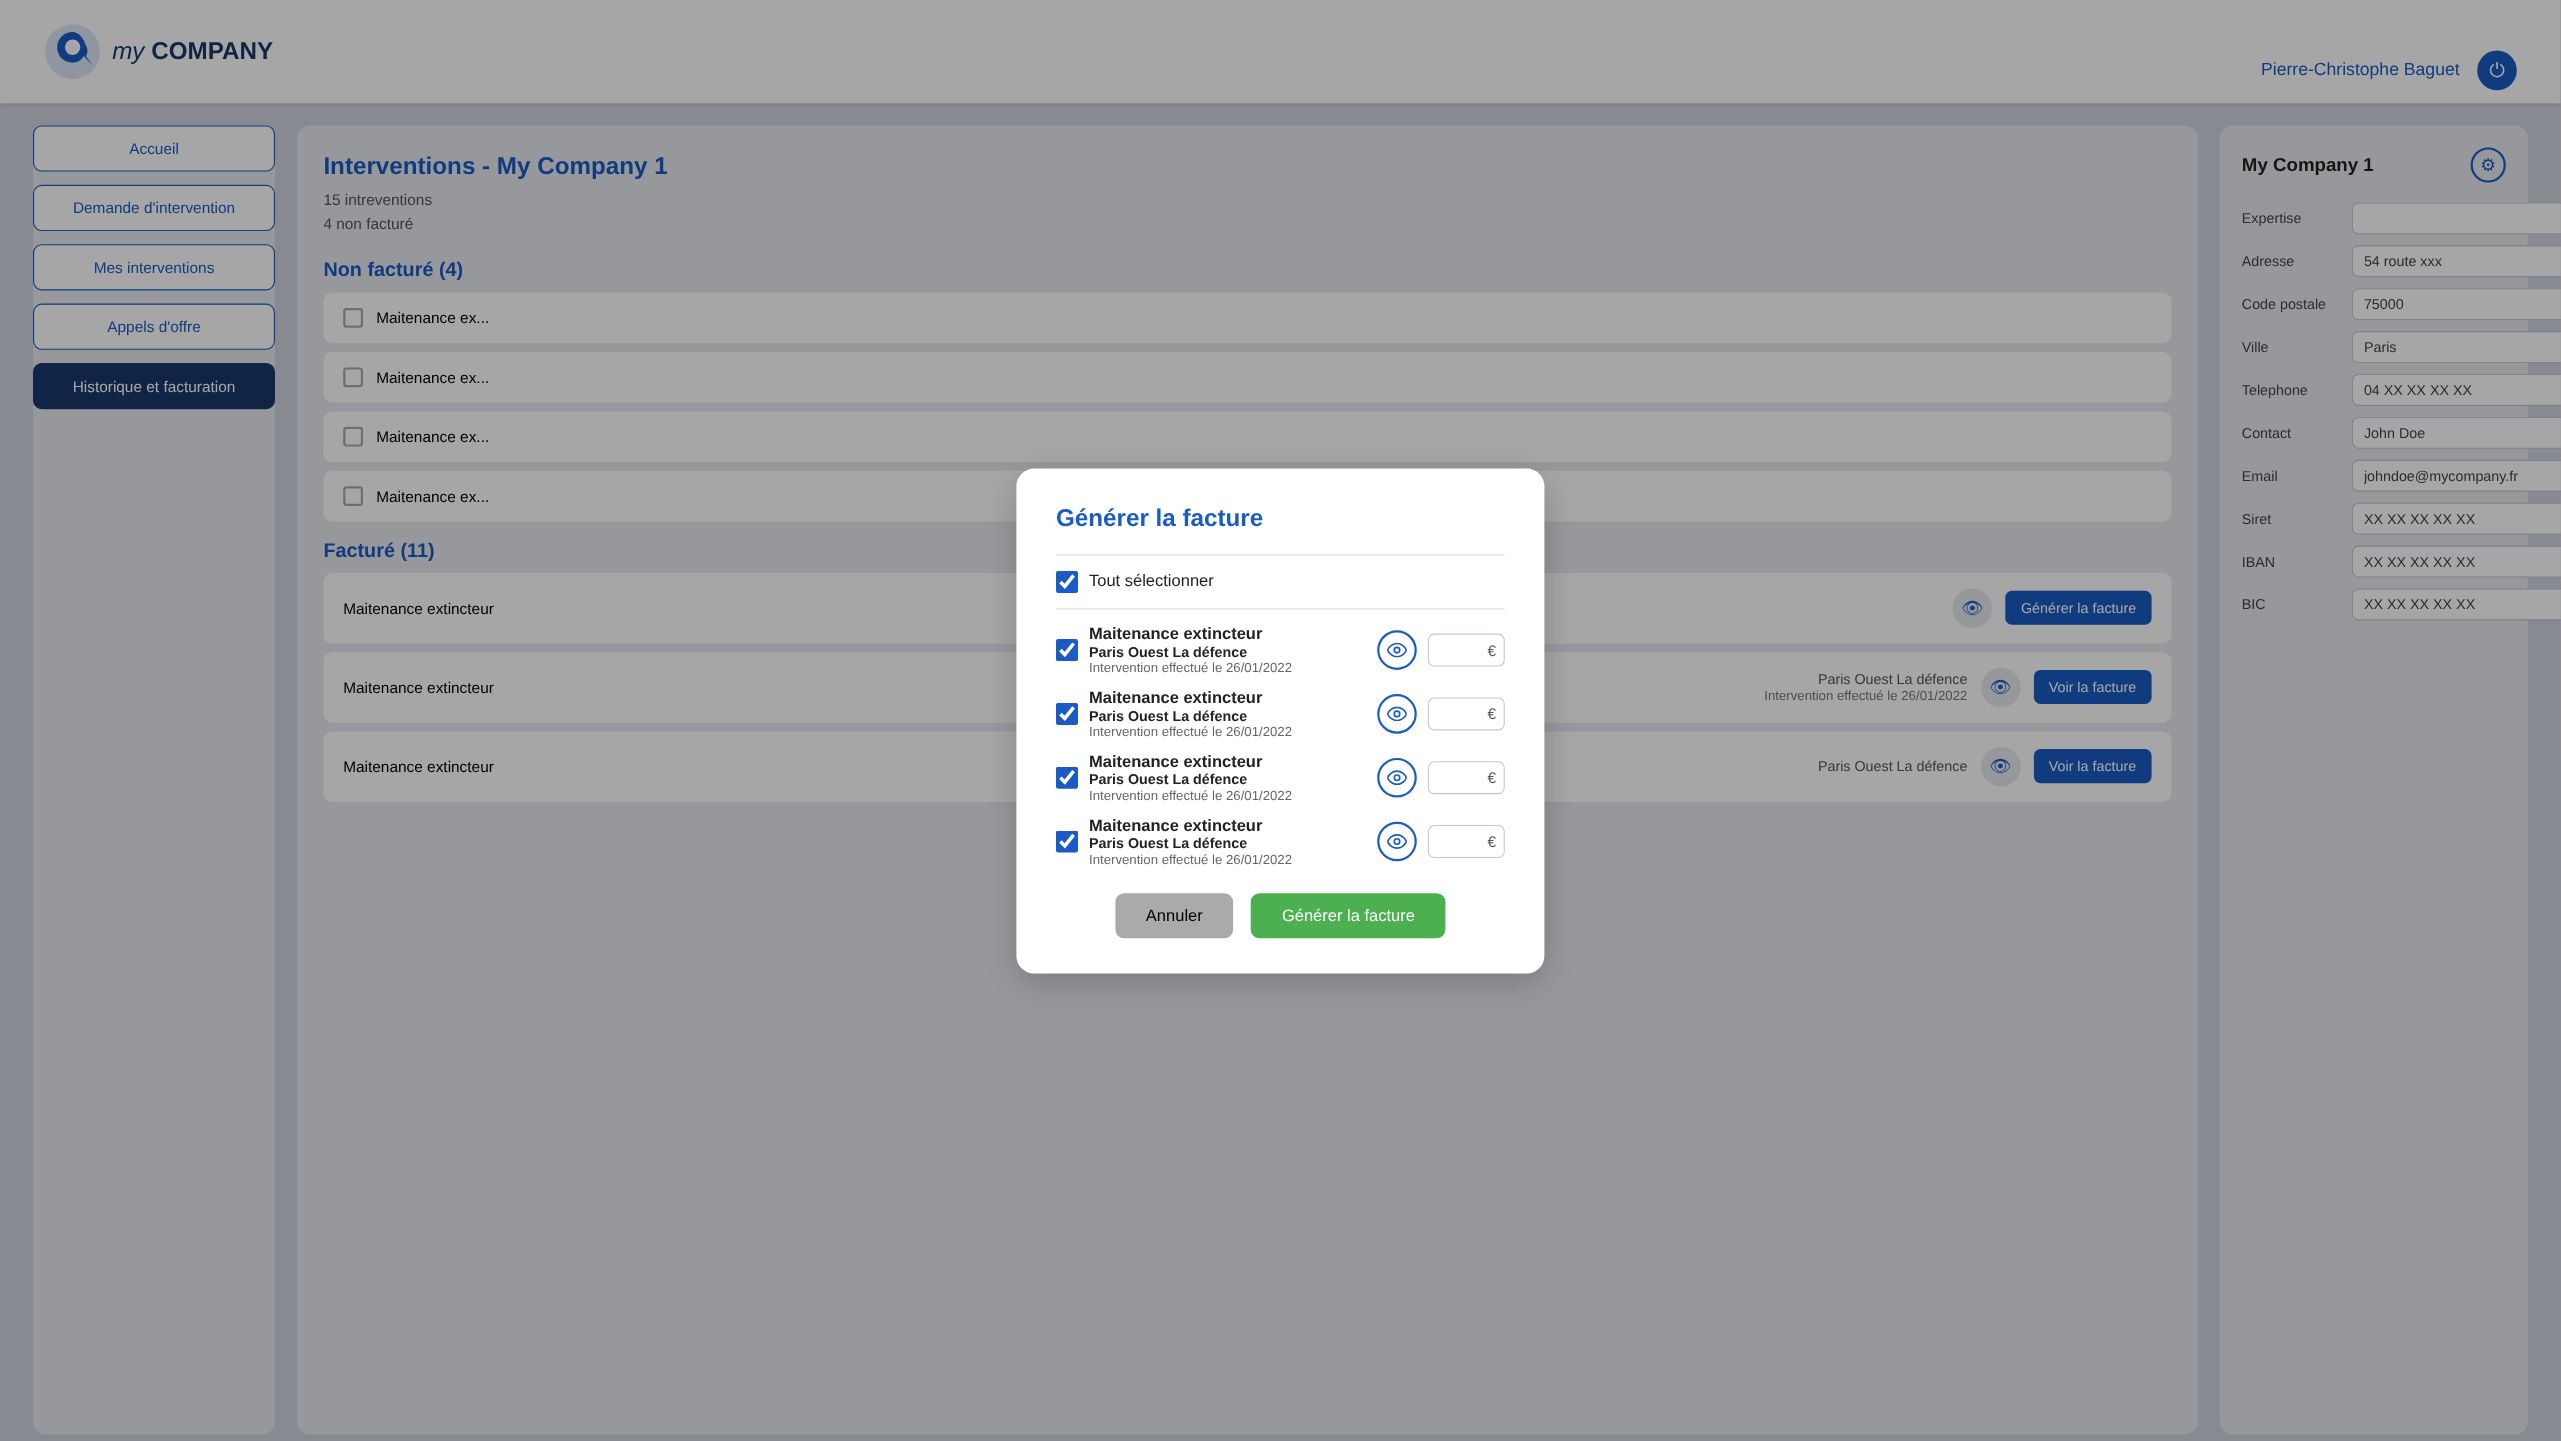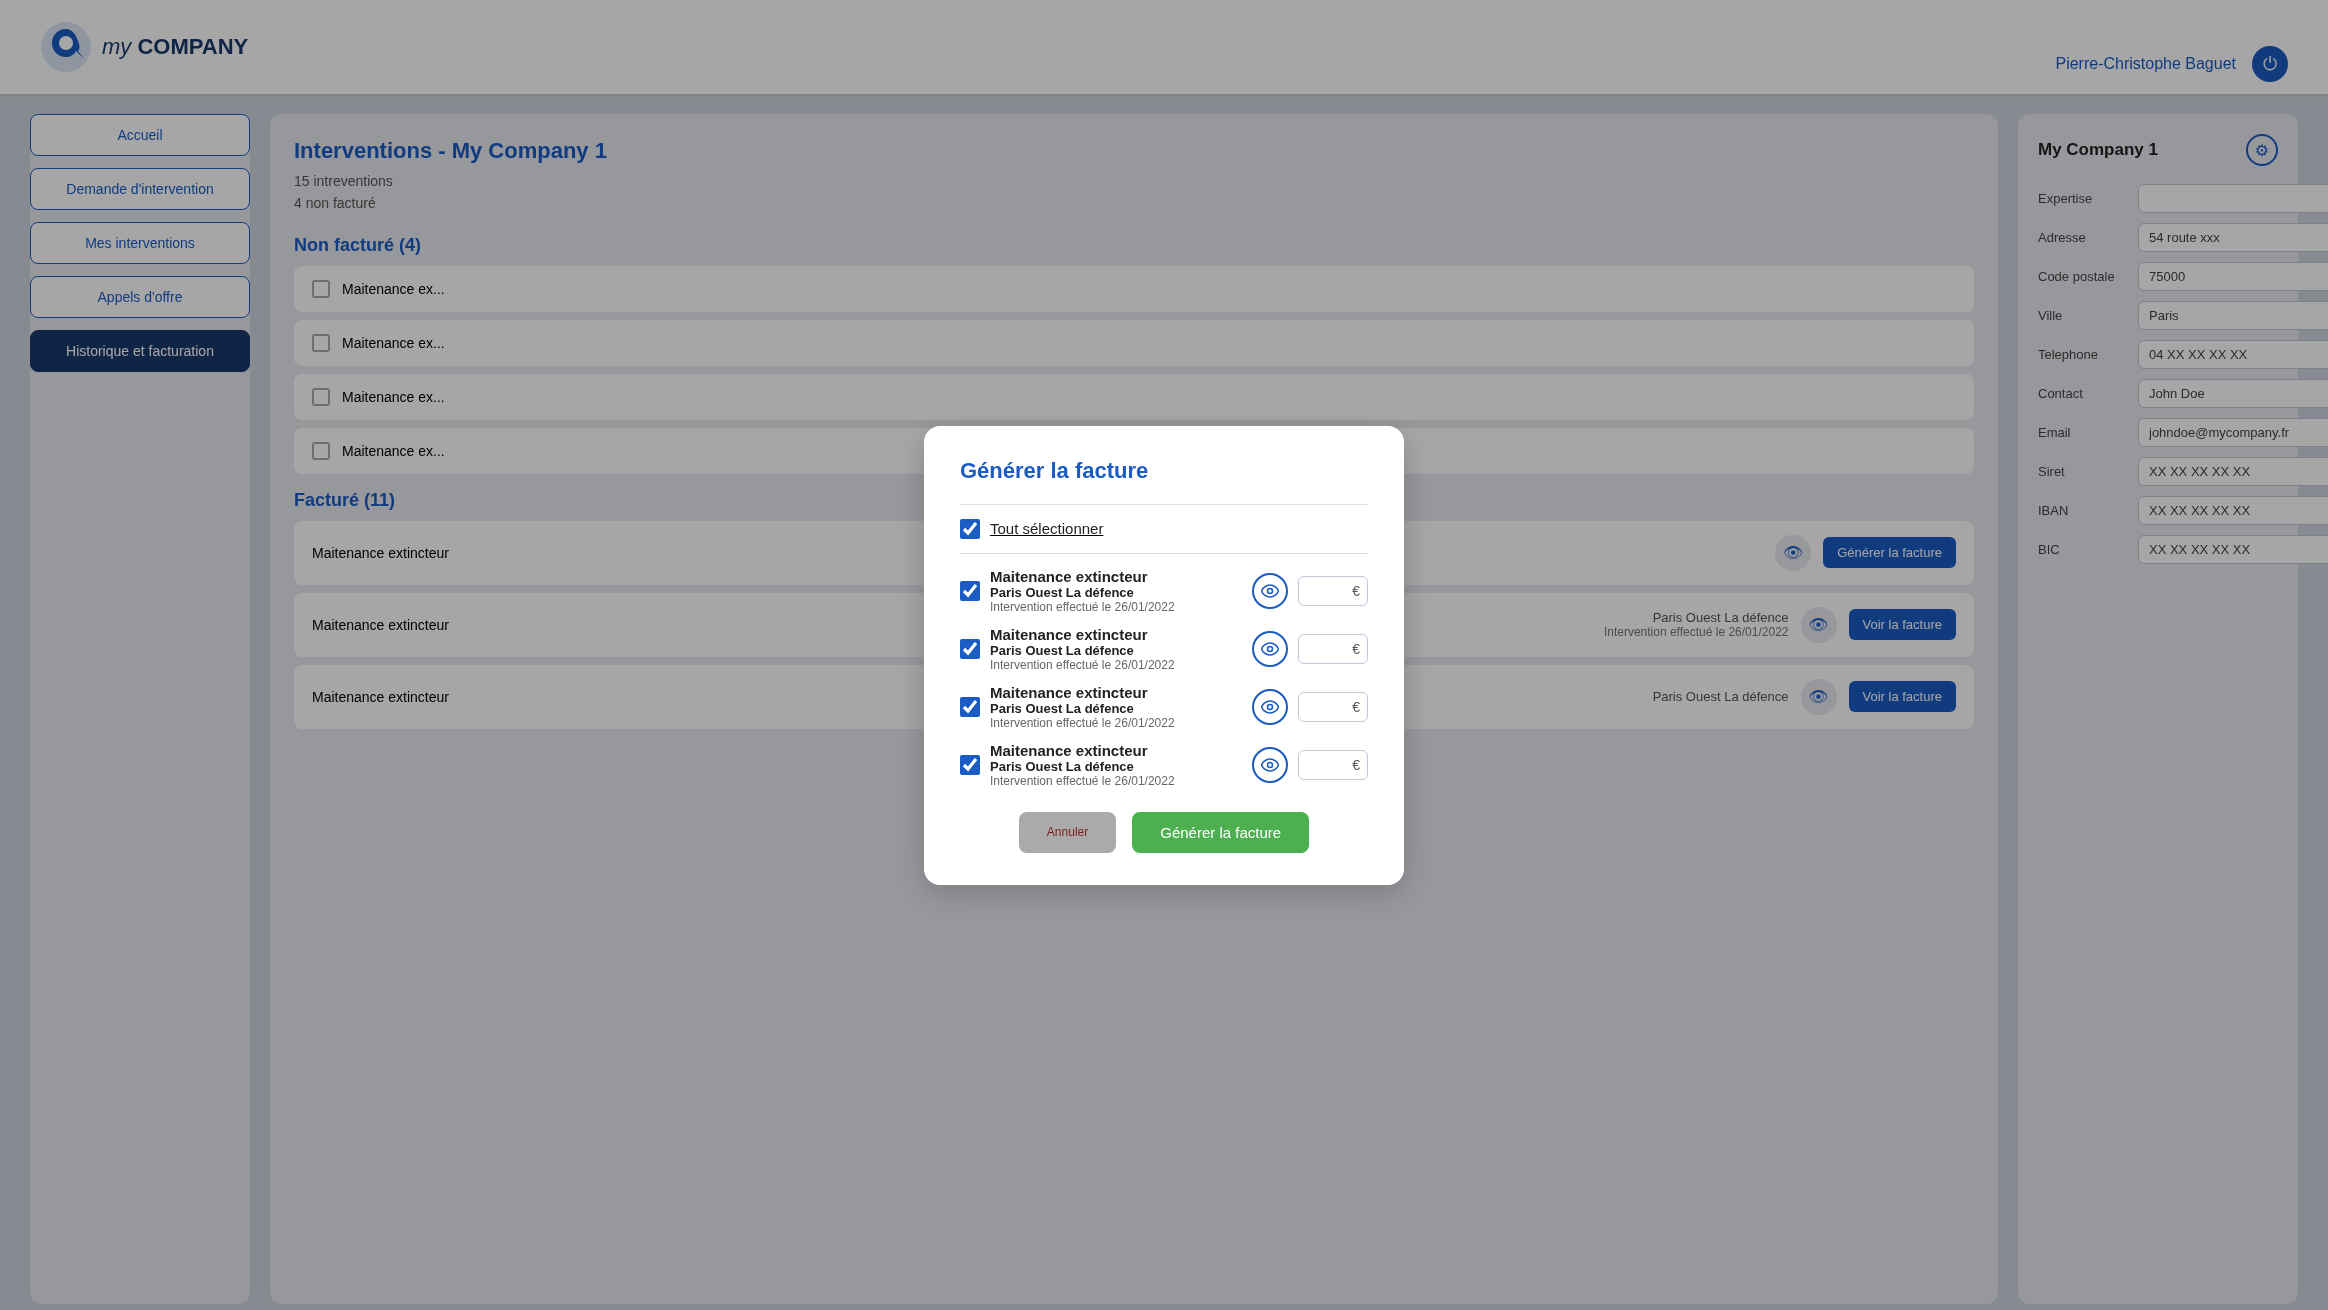--- a/index.html
+++ b/index.html
@@ -286,21 +286,20 @@
     .modal-divider {
       border: none;
       border-top: 1px solid #ddd;
       margin-bottom: 14px;
     }
     .modal-select-all {
       display: flex;
       align-items: center;
       gap: 10px;
       margin-bottom: 14px;
-      text-decoration: underline;
     }
     .modal-check {
       width: 20px;
       height: 20px;
       accent-color: #1a5bc4;
       cursor: pointer;
     }
     .modal-select-label {
       font-size: 15px;
       color: #222;
@@ -363,25 +362,25 @@
       pointer-events: none;
     }
     .modal-actions {
       display: flex;
       justify-content: center;
       gap: 16px;
       margin-top: 24px;
     }
     .btn-annuler {
       background: #aaa;
-      color: #7f1d1d;
+      color: #000000;
       border: none;
       border-radius: 8px;
       padding: 12px 28px;
-      font-size: 12px;
+      font-size: 15px;
       cursor: pointer;
     }
     .btn-generer {
       background: #4caf50;
       color: white;
       border: none;
       border-radius: 8px;
       padding: 12px 28px;
       font-size: 15px;
       cursor: pointer;

